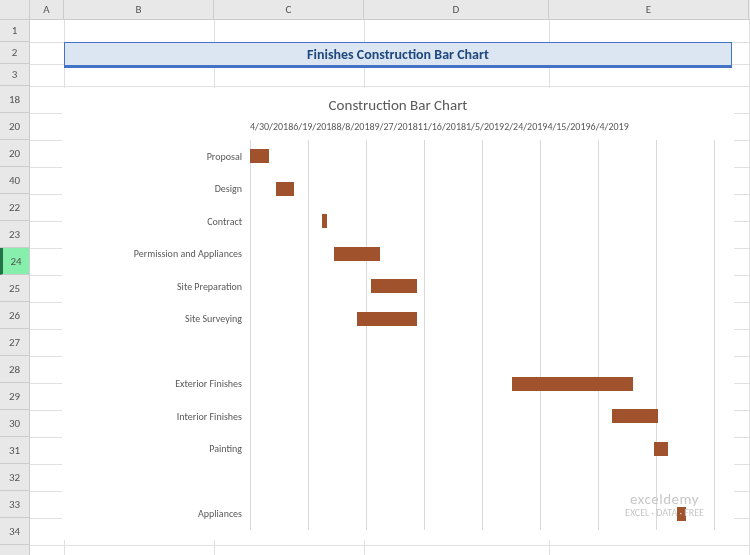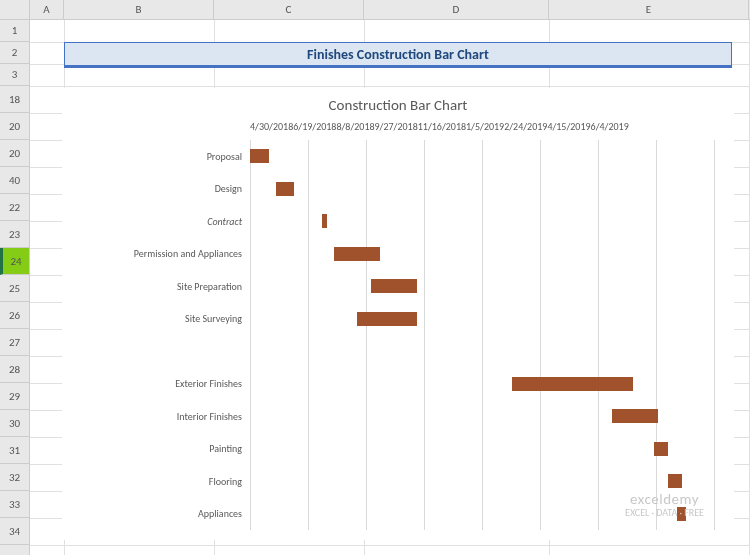--- a/index.html
+++ b/index.html
@@ -1,21 +1,21 @@
 <!DOCTYPE html>
 <html><head>
 <meta charset="utf-8">
 <style>
 *{margin:0;padding:0;box-sizing:border-box}
 body{font-family:Calibri,Arial,sans-serif;font-size:11px;background:#fff;color:#333;width:750px;height:555px;overflow:hidden;position:relative}
 .col-headers{display:flex;height:20px;background:#e8e8e8;border-bottom:1px solid #ccc}
 .col-h{display:flex;align-items:center;justify-content:center;border-right:1px solid #ccc;color:#555;font-size:11px}
 .row-headers{position:absolute;left:0;top:20px;width:30px;background:#e8e8e8;border-right:1px solid #ccc}
 .row-h{display:flex;align-items:center;justify-content:center;border-bottom:1px solid #ccc;color:#555;font-size:11px;height:22px}
-.row-h.sel{background:#84cc16;border-left:3px solid #217346}
+.row-h.sel{background:#86efac;border-left:3px solid #217346}
 .sheet{position:absolute;left:30px;top:20px;right:0;bottom:0}
 .title-row{position:absolute;left:34px;top:22px;right:18px;height:26px;background:#dce6f2;border:1px solid #4472c4;border-bottom:3px solid #4472c4;display:flex;align-items:center;justify-content:center;color:#1f497d;font-weight:bold;font-size:14px}
 .chart-area{position:absolute;left:32px;top:68px;right:16px;bottom:15px;background:#fff}
 .chart-title{text-align:center;font-size:15px;color:#595959;padding:8px 0 6px}
 .plot{position:relative;height:420px;margin:0 10px}
 .axis-labels{position:absolute;left:178px;right:10px;top:0;height:16px;display:flex;justify-content:flex-start;font-size:10px;color:#595959}
 .axis-labels span{white-space:nowrap}
 .grid{position:absolute;left:178px;right:10px;top:20px;bottom:10px}
 .grid-line{position:absolute;top:0;bottom:0;width:1px;background:#d9d9d9}
 .rows-container{position:absolute;left:0;right:10px;top:20px;bottom:10px}
@@ -127,21 +127,21 @@
             <div class="bar-track">
               <div class="bar" style="left: 0%; width: 4%;"></div>
             </div>
           </div>
           <div class="task-row" style="top: 8.33333%; height: 8.33333%;">
             <div class="task-label">Design</div>
             <div class="bar-track">
               <div class="bar" style="left: 5.5%; width: 4%;"></div>
             </div>
           </div>
-          <div class="task-row" style="top: 16.6667%; height: 8.33333%; font-style: italic;">
+          <div class="task-row" style="top: 16.6667%; height: 8.33333%;">
             <div class="task-label">Contract</div>
             <div class="bar-track">
               <div class="bar" style="left: 15.5%; width: 1.2%;"></div>
             </div>
           </div>
           <div class="task-row" style="top: 25%; height: 8.33333%;">
             <div class="task-label">Permission and Appliances</div>
             <div class="bar-track">
               <div class="bar" style="left: 18%; width: 10%;"></div>
             </div>
@@ -169,26 +169,20 @@
             <div class="bar-track">
               <div class="bar" style="left: 78%; width: 10%;"></div>
             </div>
           </div>
           <div class="task-row" style="top: 75%; height: 8.33333%;">
             <div class="task-label">Painting</div>
             <div class="bar-track">
               <div class="bar" style="left: 87%; width: 3%;"></div>
             </div>
           </div>
-          <div class="task-row" style="top: 83.3333%; height: 8.33333%;">
-            <div class="task-label">Flooring</div>
-            <div class="bar-track">
-              <div class="bar" style="left: 90%; width: 3%;"></div>
-            </div>
-          </div>
           <div class="task-row" style="top: 91.6667%; height: 8.33333%;">
             <div class="task-label">Appliances</div>
             <div class="bar-track">
               <div class="bar" style="left: 92%; width: 2%;"></div>
             </div>
           </div>
         </div>
     </div>
     <div class="watermark">
       <div class="big">exceldemy</div>

